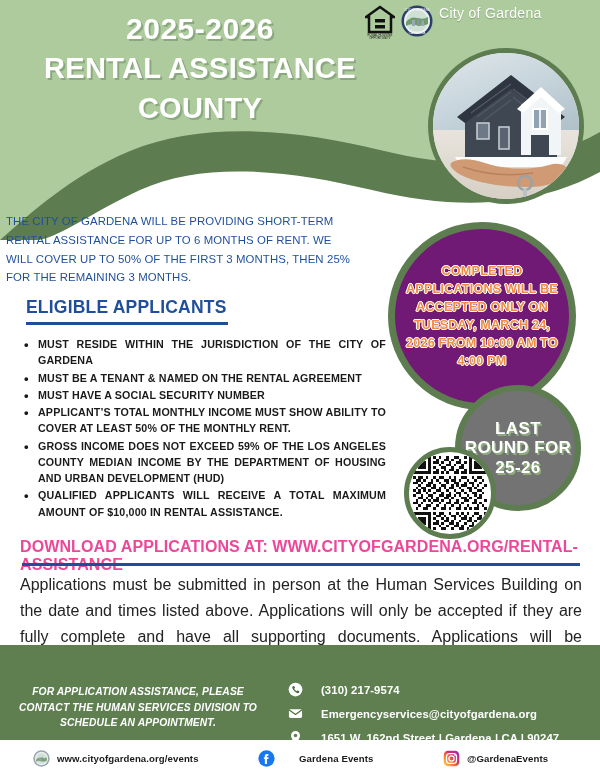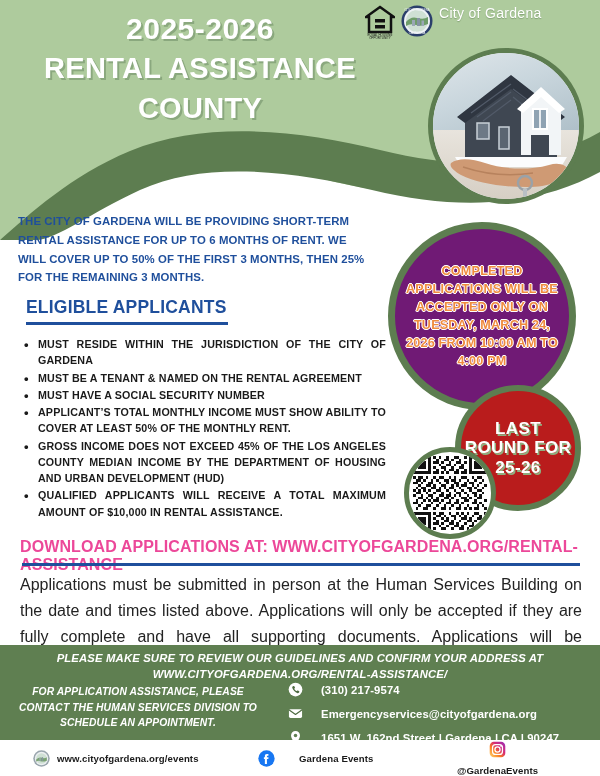--- a/index.html
+++ b/index.html
@@ -87,25 +87,25 @@
   }
   .photo-bg-bot {
     position: absolute; bottom: 0; left: 0; right: 0; height: 47%;
     background: linear-gradient(180deg,#e8e4dd 0%,#d6cfc4 100%);
   }
   .photo-house-svg { position: absolute; top: 8px; left: 16px; }
 
   
   .intro {
     position: absolute;
-    top: 212px; left: 18px;
+    top: 212px; left: 6px;
     width: 352px;
     color: #1f4f9c;
     font-size: 11.4px;
-    font-weight: bold;
+    font-weight: normal;
     line-height: 1.65;
     letter-spacing: 0.1px;
   }
 
   
   .elig-head {
     position: absolute;
     top: 297px; left: 26px;
     color: #1f4f9c;
     font-size: 17.5px;
@@ -167,21 +167,21 @@
     -webkit-text-stroke: 0.9px #ffffff;
     paint-order: stroke fill;
     text-shadow:
        1px 0 0 #fff, -1px 0 0 #fff, 0 1px 0 #fff, 0 -1px 0 #fff;
   }
   .circle-mid {
     position: absolute;
     top: 385px; left: 455px;
     width: 126px; height: 126px;
     border-radius: 50%;
-    background: #b91c1c;
+    background: #737373;
     border: 6px solid #5d7d50;
     display: flex; align-items: center; justify-content: flex-end;
     z-index: 6;
   }
   .circle-mid-text {
     text-align: center;
     font-size: 17px;
     font-weight: bold;
     line-height: 1.14;
     color: #ffffff;
@@ -292,21 +292,21 @@
     display: flex;
     align-items: center;
     gap: 7px;
     font-size: 9.6px;
     font-weight: bold;
     color: #1a1a1a;
     letter-spacing: 0.1px;
   }
   .social-item.s1 { position: absolute; left: 33px; }
   .social-item.s2 { position: absolute; left: 258px; gap: 24px; }
-  .social-item.s3 { position: absolute; left: 457px; flex-direction: column; }
+  .social-item.s3 { position: absolute; left: 443px; }
   .social-icon { width: 17px; height: 17px; flex: 0 0 17px; }
 </style>
 </head>
 <body>
 
 <div id="flyer">
 
   <svg class="header-wave-svg" viewBox="0 0 600 240" preserveAspectRatio="none">
     <path d="M0,0 L600,0 L600,150 C520,196 420,206 320,178 C210,147 120,165 60,206 C36,222 16,234 0,240 Z" fill="#aecb9d"></path>
     <path d="M0,240 C30,214 70,176 130,151 C205,120 300,130 380,150 C470,172 540,166 600,132 L600,172 C540,205 462,212 372,190 C292,171 206,160 140,190 C92,212 56,240 36,240 Z" fill="#5d7d50"></path>
@@ -383,21 +383,21 @@
   <div class="intro">THE CITY OF GARDENA WILL BE PROVIDING SHORT-TERM RENTAL ASSISTANCE FOR UP TO 6 MONTHS OF RENT. WE WILL COVER UP TO 50% OF THE FIRST  3 MONTHS, THEN 25% FOR THE REMAINING 3 MONTHS.</div>
 
   <div class="elig-head">ELIGIBLE APPLICANTS</div>
   <div class="elig-rule"></div>
 
   <ul class="bullets">
     <li>MUST RESIDE WITHIN THE JURISDICTION OF THE CITY OF GARDENA</li>
     <li>MUST BE A TENANT &amp; NAMED ON THE RENTAL AGREEMENT</li>
     <li>MUST HAVE A SOCIAL SECURITY NUMBER</li>
     <li>APPLICANT’S TOTAL MONTHLY INCOME MUST SHOW ABILITY TO COVER AT LEAST 50% OF THE MONTHLY RENT.</li>
-    <li>GROSS INCOME DOES NOT EXCEED 45% OF THE LOS ANGELES COUNTY MEDIAN INCOME BY THE DEPARTMENT OF HOUSING AND URBAN DEVELOPMENT (HUD)</li>
+    <li>GROSS INCOME DOES NOT EXCEED 59% OF THE LOS ANGELES COUNTY MEDIAN INCOME BY THE DEPARTMENT OF HOUSING AND URBAN DEVELOPMENT (HUD)</li>
     <li>QUALIFIED APPLICANTS WILL RECEIVE A TOTAL MAXIMUM AMOUNT OF $10,000 IN RENTAL ASSISTANCE.</li>
   </ul>
 
   <div class="circle-big">
     <div class="circle-big-text">COMPLETED APPLICATIONS WILL BE ACCEPTED ONLY ON TUESDAY, MARCH 24, 2026 FROM 10:00 AM TO 4:00 PM</div>
   </div>
 
   <div class="circle-mid">
     <div class="circle-mid-text">LAST ROUND FOR 25-26</div>
   </div>
@@ -632,24 +632,20 @@
     </svg>
   </div>
 
   <div class="download-line">DOWNLOAD APPLICATIONS AT: WWW.CITYOFGARDENA.ORG/RENTAL-ASSISTANCE</div>
   <div class="download-rule"></div>
 
   <div class="notice">Applications must be submitted in person at the Human Services Building on the date and times listed above. Applications will only be accepted if they are fully complete and have all supporting documents. Applications will be reviewed in the order they are received. Applications can also be picked up at the Human Services Building.</div>
 
   <div class="footer-band"></div>
 
-  <div class="footer-headline">
-    <div>PLEASE MAKE SURE TO REVIEW OUR GUIDELINES AND CONFIRM YOUR ADDRESS AT</div>
-    <div>WWW.CITYOFGARDENA.ORG/RENTAL-ASSISTANCE/</div>
-  </div>
 
   <div class="footer-left">FOR APPLICATION ASSISTANCE, PLEASE CONTACT THE HUMAN SERVICES DIVISION TO SCHEDULE AN APPOINTMENT.</div>
 
   <div class="footer-contacts">
     <div class="contact-row">
       <svg class="contact-icon" viewBox="0 0 24 24">
         <circle cx="12" cy="12" r="11" fill="#ffffff"></circle>
         <path d="M8.2 6.6c.6-.5 1.4-.4 1.8.3l1 1.6c.3.5.2 1.1-.2 1.5l-.6.5c-.2.2-.2.4-.1.6.7 1.5 1.9 2.7 3.4 3.4.2.1.5 0 .6-.1l.5-.6c.4-.4 1-.5 1.5-.2l1.6 1c.7.4.8 1.2.3 1.8l-.7.8c-.5.6-1.3.8-2 .6-4.1-1.2-7.3-4.4-8.5-8.5-.2-.7 0-1.5.6-2z" fill="#4d6a41"></path>
       </svg>
       <span>(310) 217-9574</span>

